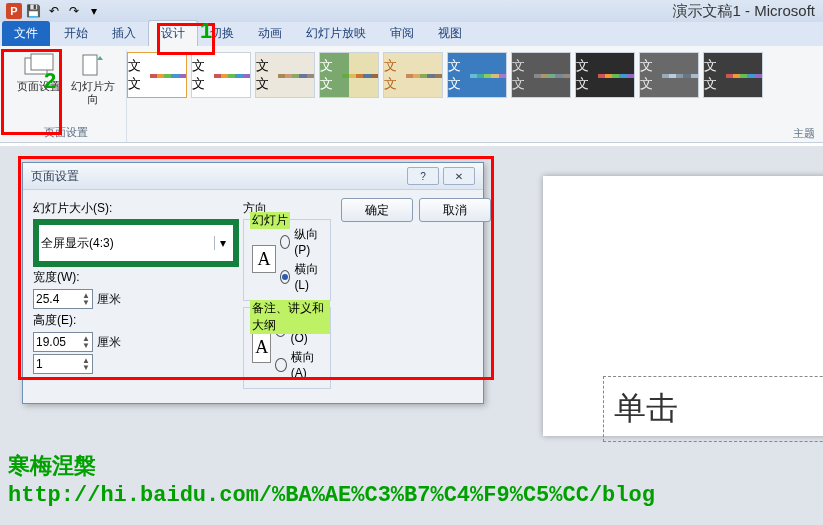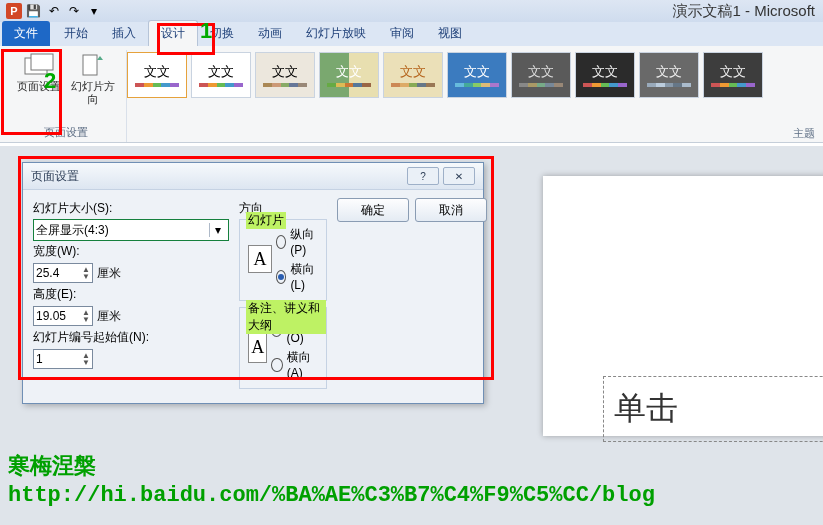--- a/index.html
+++ b/index.html
@@ -11,35 +11,35 @@
 .tab { padding:4px 12px; font-size:12px; color:#21427a; cursor:pointer; }
 .tab.file { background:#1e68c6; color:#fff; border-radius:3px 3px 0 0; margin-right:2px; }
 .tab.active { background:#f5f6f7; border:1px solid #b6c4d8; border-bottom:none; border-radius:3px 3px 0 0;text-align:center; }
 .ribbon { height:92px; background:#f5f6f7; border-bottom:1px solid #c5ced9; display:flex; padding:4px 6px 0 6px; }
 .ribbon-group { display:flex; flex-direction:column; align-items:center; padding:0 6px; border-right:1px solid #d9e0ea; }
 .big-btn { display:flex; flex-direction:column; align-items:center; width:50px; padding:2px; cursor:pointer; }
 .big-btn-icon { width:32px; height:26px; margin-bottom:2px; }
 .big-btn-label { font-size:11px; color:#2a2a2a; text-align:center; line-height:13px; }
 .group-label { font-size:11px; color:#5a6b82; margin-top:auto; padding-bottom:2px; }
 .themes { display:flex; gap:4px; align-items:flex-start; padding-top:2px; }
-.theme-thumb { width:58px; height:44px; border:1px solid #c9d3e0; background:#fff; display:flex; flex-direction:column; align-items:center; justify-content:center; cursor:pointer; }
+.theme-thumb { width:58px; height:44px; border:1px solid #c9d3e0; background:#fff; display:flex; flex-direction:row; align-items:center; justify-content:center; cursor:pointer; }
 .theme-txt { font-size:13px; font-family:"SimSun"; }
 .theme-bar { height:4px; width:44px; margin-top:2px; display:flex; }
 .theme-bar span { flex:1; }
 .canvas { position:absolute; left:0; right:0; top:146px; bottom:0; background:#dfe4ea; }
 .slide-preview { position:absolute; right:-40px; top:30px; width:320px; height:260px; background:#fff; box-shadow:0 0 6px rgba(0,0,0,.3); }
 .slide-placeholder { position:absolute; left:60px; top:200px; right:0; border:1px dashed #888; padding:10px; font-size:32px; font-family:"SimSun"; color:#333; }
 .dialog { position:absolute; left:22px; top:162px; width:460px; background:#eef2f7; border:1px solid #6f8fb5; box-shadow:2px 2px 6px rgba(0,0,0,.25); }
 .dlg-title { height:26px; background:linear-gradient(#f6f9fc,#dde6f1); display:flex; align-items:center; padding:0 8px; font-size:12px; color:#2b3c55; border-bottom:1px solid #c5d2e3; }
 .dlg-title-btns { margin-left:auto; display:flex; gap:4px; }
 .dlg-tbtn { width:30px; height:16px; border:1px solid #9eb0c8; border-radius:2px; background:#eaf0f7; font-size:10px; display:flex; align-items:center; justify-content:center; cursor:pointer; }
 .dlg-body { padding:8px 10px; display:flex; gap:10px; }
 .col { display:flex; flex-direction:column; }
 .fld-label { font-size:12px; margin:2px 0; }
-.combo { width:190px; height:20px; border:1px solid #15803d; background:#fff; display:flex; align-items:center; padding:0 2px; font-size:12px; }
+.combo { width:190px; height:20px; border:6px solid #15803d; background:#fff; display:flex; align-items:center; padding:8px 2px; font-size:12px; }
 .combo .arrow { margin-left:auto; width:16px; text-align:center; border-left:1px solid #aeb9c8; }
 .row { display:flex; align-items:center; gap:4px; margin:1px 0; }
 .numbox { width:54px; height:18px; border:1px solid #7a8a9e; background:#fff; padding:0 2px; display:flex; align-items:center; font-size:12px; }
 .numbox .spin { margin-left:auto; font-size:8px; line-height:7px; color:#555; }
 .fieldset { border:1px solid #c5d2e3; padding:4px 8px 6px 8px; position:relative; margin-bottom:6px; }
 .fieldset .legend { position:absolute; top:-8px; left:6px; background:#bef264; padding:0 2px; font-size:12px; }
 .orient-icon { width:30px; height:26px; border:1px solid #888; background:#fff; display:flex; align-items:center; justify-content:center; font-family:serif; font-size:18px; }
 .radio { width:12px; height:12px; border:1px solid #555; border-radius:50%; display:inline-flex; align-items:center; justify-content:center; }
 .radio.checked::after { content:""; width:6px; height:6px; background:#2a5db0; border-radius:50%; }
 .btncol { display:flex; flex-direction:row; gap:6px; margin-left:auto; }
@@ -231,21 +231,20 @@
         <span>厘米</span>
       </div>
       <div class="fld-label">高度(E):</div>
       <div class="row">
         <div class="numbox">
             <span>19.05</span>
             <span class="spin">▲<br>▼</span>
           </div>
         <span>厘米</span>
       </div>
-      <div class="fld-label">幻灯片编号起始值(N):</div>
       <div class="row">
         <div class="numbox">
             <span>1</span>
             <span class="spin">▲<br>▼</span>
           </div>
       </div>
     </div>
 
     <div class="col" style="width:151px">
       <div class="fld-label">方向</div>

